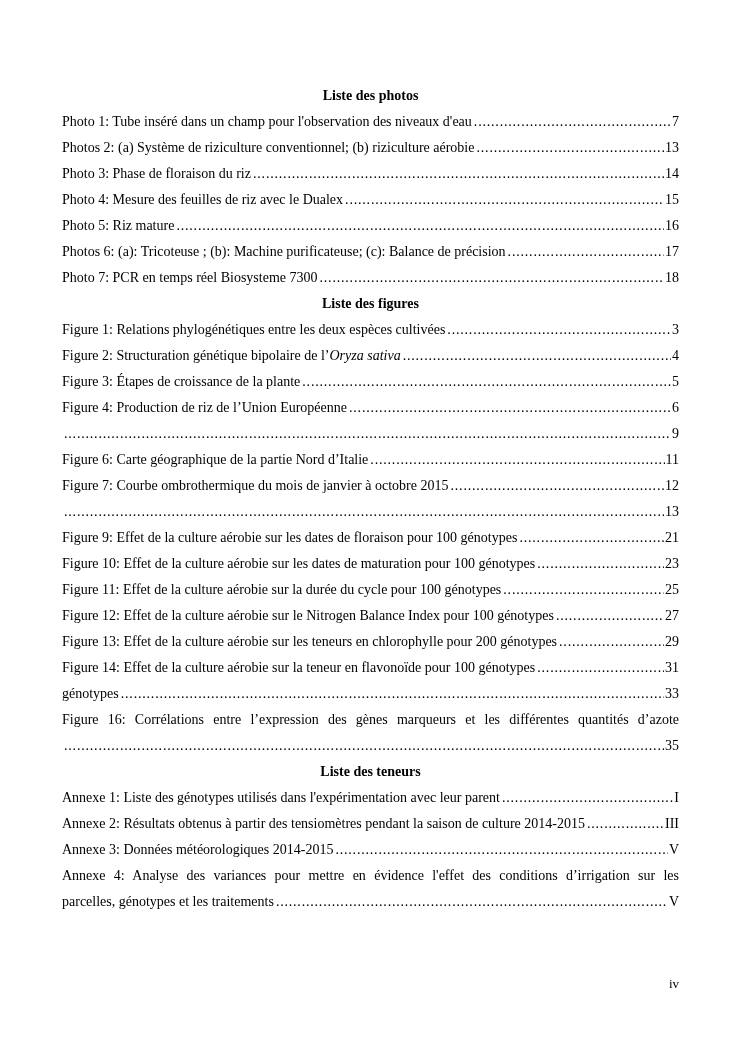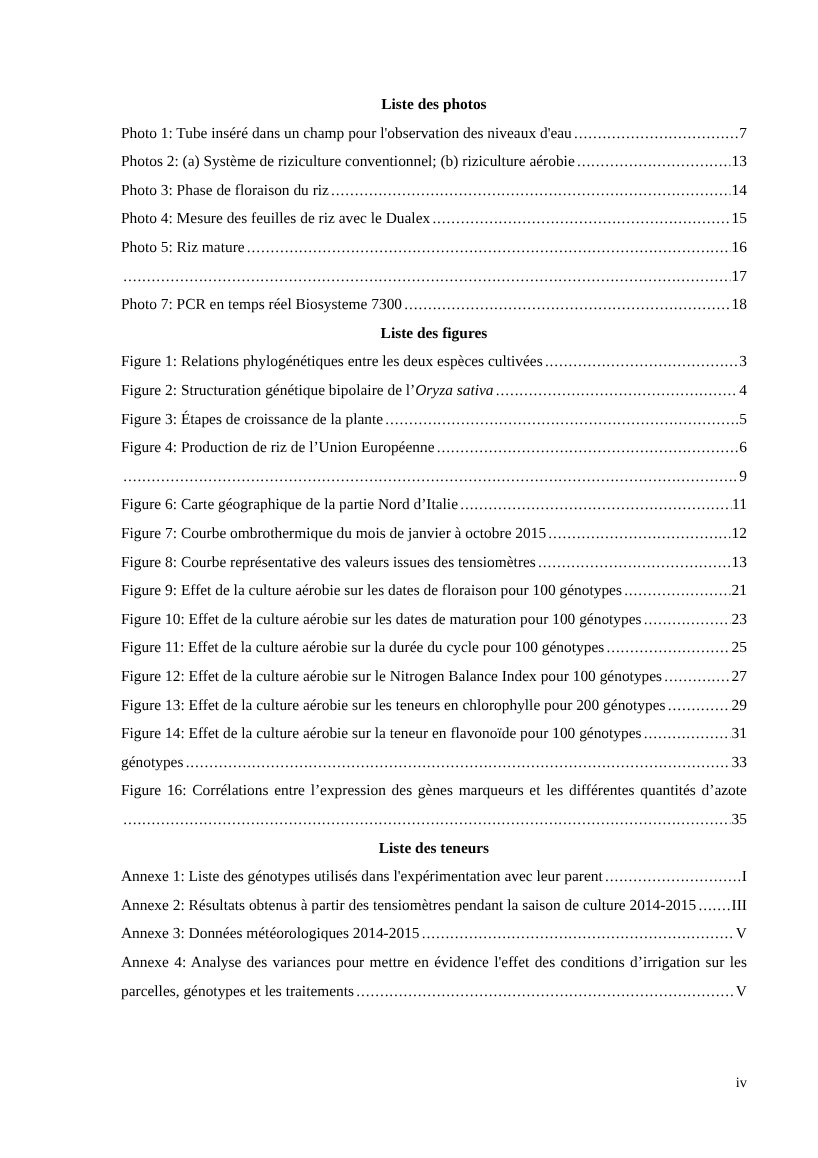--- a/index.html
+++ b/index.html
@@ -9,21 +9,21 @@
   }
   .page {
     position: relative;
     width: 732px;
     height: 1053px;
     background: #ffffff;
     color: #000000;
     font-family: "Liberation Serif", "DejaVu Serif", serif;
     font-size: 14px;
     box-sizing: border-box;
-    padding: 83px 53px 0 110px;
+    padding: 83px 53px 0 62px;
     overflow: hidden;
   }
   .section-title {
     text-align: center;
     font-weight: bold;
     line-height: 26px;
   }
   .toc-entry {
     display: flex;
     align-items: center;
@@ -94,20 +94,21 @@
       <span class="label">Photo 4: Mesure des feuilles de riz avec le Dualex</span>
       <span class="leader"></span>
       <span class="page-num">15</span>
     </div>
     <div class="toc-entry">
       <span class="label">Photo 5: Riz mature</span>
       <span class="leader"></span>
       <span class="page-num">16</span>
     </div>
     <div class="toc-entry">
+      <span class="label">Photos 6: (a): Tricoteuse ; (b): Machine purificateuse; (c): Balance de précision</span>
       <span class="leader"></span>
       <span class="page-num">17</span>
     </div>
     <div class="toc-entry">
       <span class="label">Photo 7: PCR en temps réel Biosysteme 7300</span>
       <span class="leader"></span>
       <span class="page-num">18</span>
     </div>
 
     <div class="section-title">Liste des figures</div>
@@ -140,21 +141,20 @@
       <span class="label">Figure 6: Carte géographique de la partie Nord d’Italie</span>
       <span class="leader"></span>
       <span class="page-num">11</span>
     </div>
     <div class="toc-entry">
       <span class="label">Figure 7: Courbe ombrothermique du mois de janvier à octobre 2015</span>
       <span class="leader"></span>
       <span class="page-num">12</span>
     </div>
     <div class="toc-entry">
-      <span class="label">Figure 8: Courbe représentative des valeurs issues des tensiomètres</span>
       <span class="leader"></span>
       <span class="page-num">13</span>
     </div>
     <div class="toc-entry">
       <span class="label">Figure 9: Effet de la culture aérobie sur les dates de floraison pour 100 génotypes</span>
       <span class="leader"></span>
       <span class="page-num">21</span>
     </div>
     <div class="toc-entry">
       <span class="label">Figure 10: Effet de la culture aérobie sur les dates de maturation pour 100 génotypes</span>

